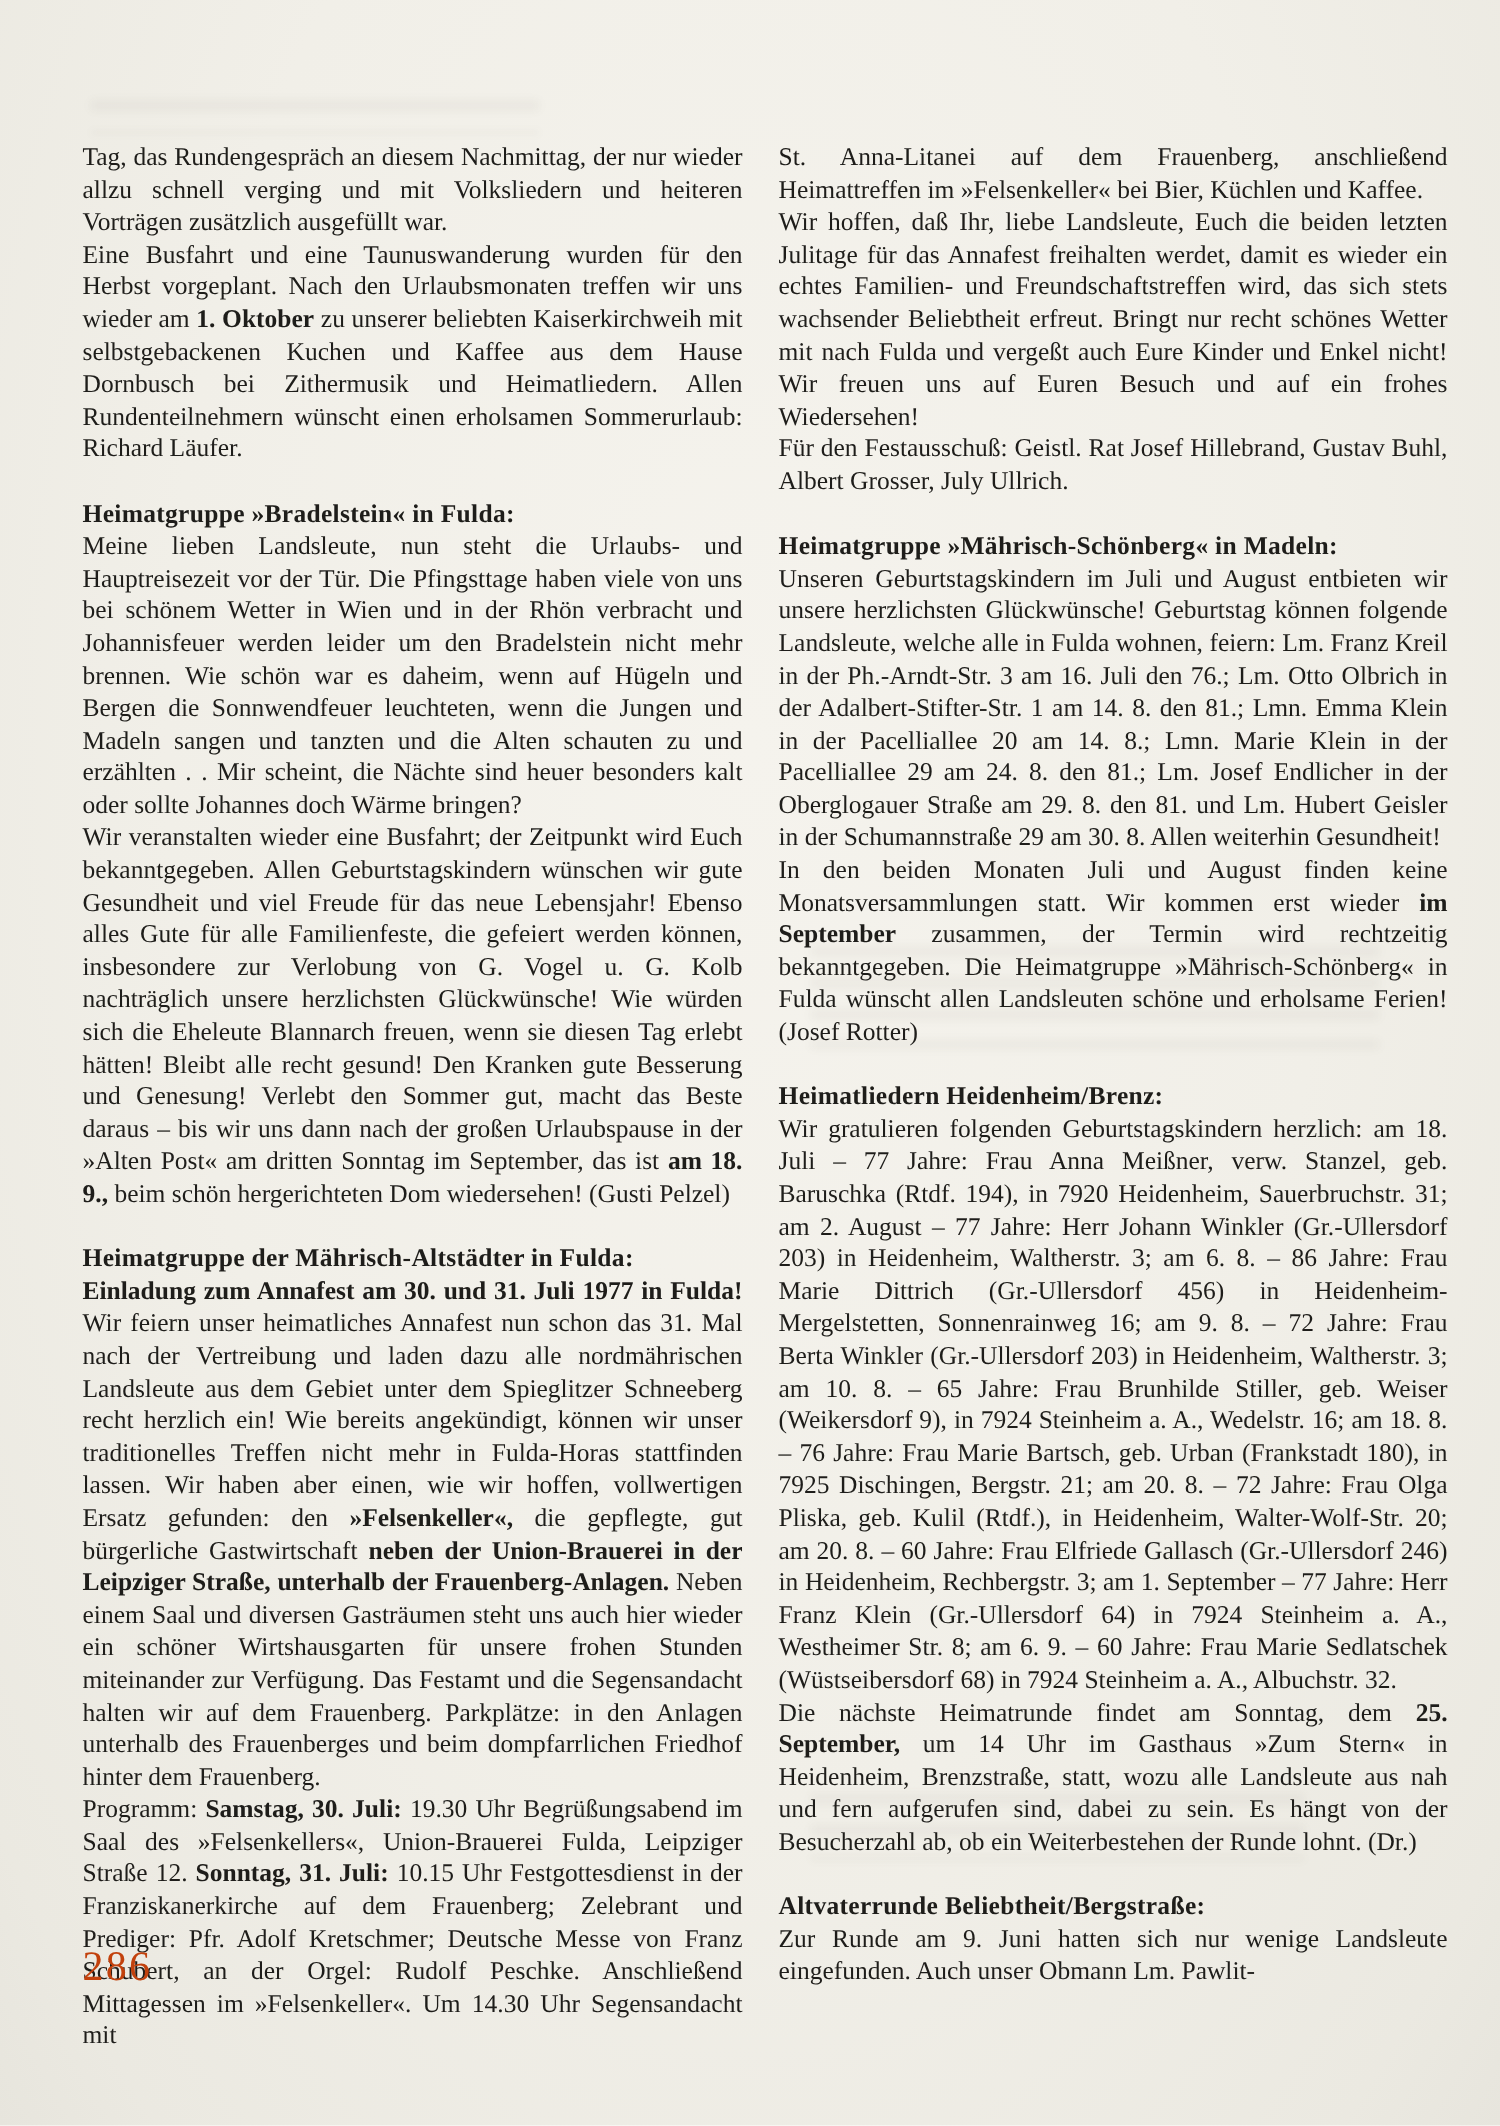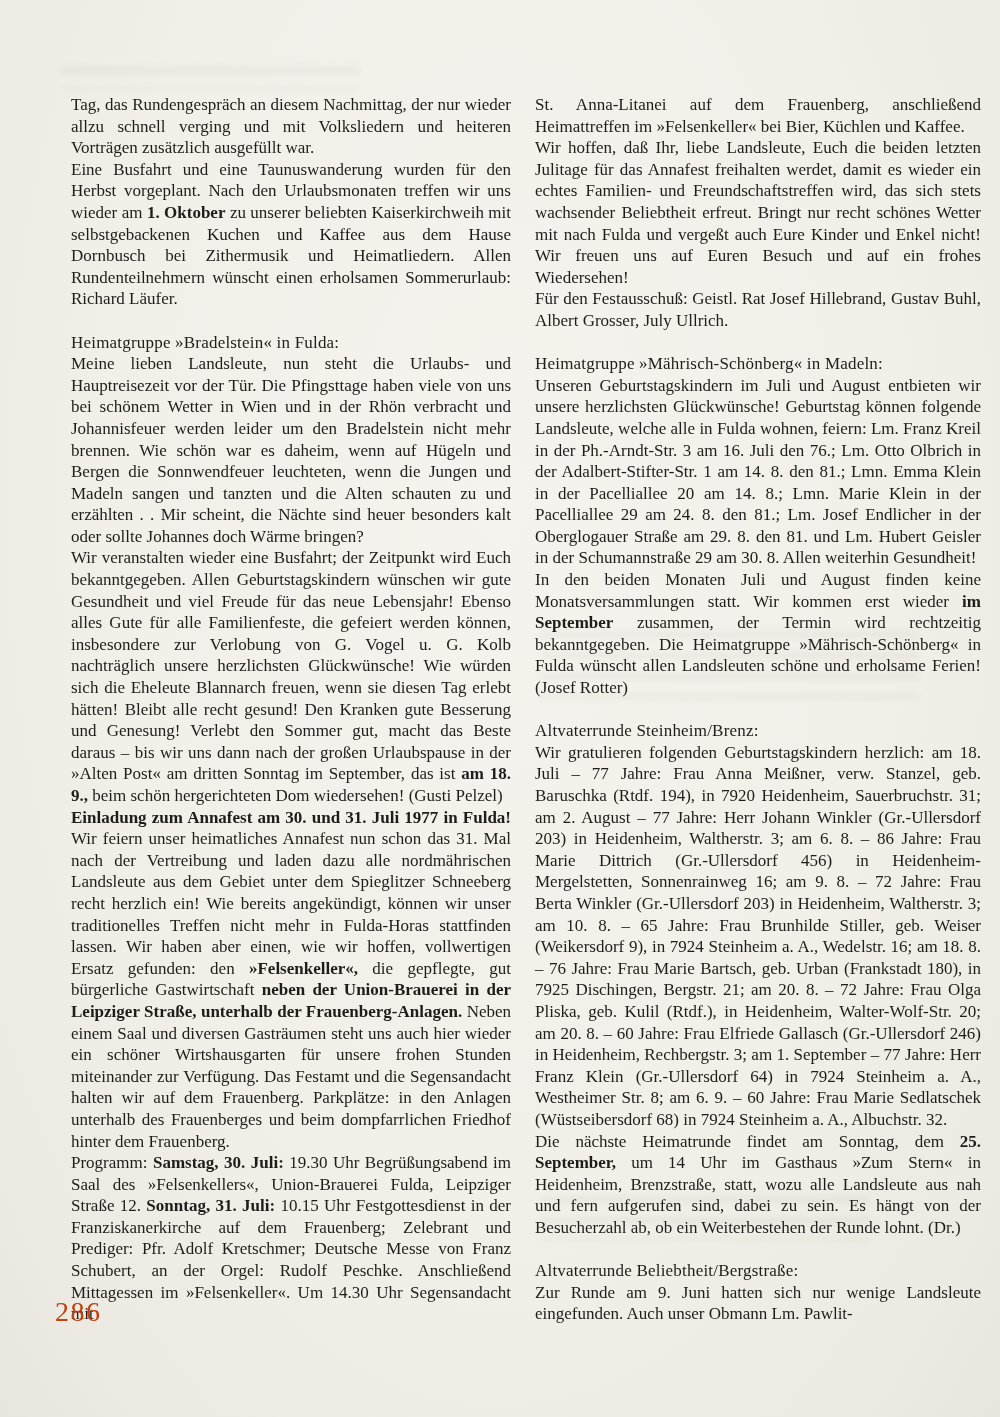--- a/index.html
+++ b/index.html
@@ -33,29 +33,28 @@
   .smudge-1 { left: 60px;  top: 66px;  width: 300px; height: 24px; }
   .smudge-2 { left: 540px; top: 630px; width: 380px; height: 70px; }
   .smudge-3 { left: 540px; top: 1195px; width: 330px; height: 46px; }
   .col {
     position: absolute;
     top: 94px;
     color: #1e1d1a;
     font-size: 17px;
     line-height: 21.6px;
     text-align: justify;
-    margin-left: 16px;
   }
   .col-left  { left: 55px;  width: 440px; }
   .col-right { left: 519px; width: 446px; }
   .para {
     margin: 0;
   }
   .heading {
-    font-weight: 400;
+    font-weight: 700;
     margin-top: 21.6px;
     letter-spacing: 0.2px;
   }
   .para b {
     font-weight: 700;
   }
   .page-number {
     position: absolute;
     left: 55px;
     top: 1296px;
@@ -71,31 +70,32 @@
   <div class="smudge smudge-1"></div>
   <div class="smudge smudge-2"></div>
   <div class="smudge smudge-3"></div>
 
   <div class="col col-left">
       <p class="para">Tag, das Rundengespräch an diesem Nachmittag, der nur wieder allzu schnell verging und mit Volksliedern und heiteren Vorträgen zusätzlich ausgefüllt war.</p>
       <p class="para">Eine Busfahrt und eine Taunuswanderung wurden für den Herbst vorgeplant. Nach den Urlaubsmonaten treffen wir uns wieder am <b>1. Oktober</b> zu unserer beliebten Kaiserkirchweih mit selbstgebackenen Kuchen und Kaffee aus dem Hause Dornbusch bei Zithermusik und Heimatliedern. Allen Rundenteilnehmern wünscht einen erholsamen Sommerurlaub: Richard Läufer.</p>
       <div class="heading">Heimatgruppe »Bradelstein« in Fulda:</div>
       <p class="para">Meine lieben Landsleute, nun steht die Urlaubs- und Hauptreisezeit vor der Tür. Die Pfingsttage haben viele von uns bei schönem Wetter in Wien und in der Rhön verbracht und Johannisfeuer werden leider um den Bradelstein nicht mehr brennen. Wie schön war es daheim, wenn auf Hügeln und Bergen die Sonnwendfeuer leuchteten, wenn die Jungen und Madeln sangen und tanzten und die Alten schauten zu und erzählten . . Mir scheint, die Nächte sind heuer besonders kalt oder sollte Johannes doch Wärme bringen?</p>
       <p class="para">Wir veranstalten wieder eine Busfahrt; der Zeitpunkt wird Euch bekanntgegeben. Allen Geburtstagskindern wünschen wir gute Gesundheit und viel Freude für das neue Lebensjahr! Ebenso alles Gute für alle Familienfeste, die gefeiert werden können, insbesondere zur Verlobung von G. Vogel u. G. Kolb nachträglich unsere herzlichsten Glückwünsche! Wie würden sich die Eheleute Blannarch freuen, wenn sie diesen Tag erlebt hätten! Bleibt alle recht gesund! Den Kranken gute Besserung und Genesung! Verlebt den Sommer gut, macht das Beste daraus – bis wir uns dann nach der großen Urlaubspause in der »Alten Post« am dritten Sonntag im September, das ist <b>am 18. 9.,</b> beim schön hergerichteten Dom wiedersehen! (Gusti Pelzel)</p>
+      <div class="heading">Heimatgruppe der Mährisch-Altstädter in Fulda:</div>
       <p class="para"><b>Einladung zum Annafest am 30. und 31. Juli 1977 in Fulda!</b> Wir feiern unser heimatliches Annafest nun schon das 31. Mal nach der Vertreibung und laden dazu alle nordmährischen Landsleute aus dem Gebiet unter dem Spieglitzer Schneeberg recht herzlich ein! Wie bereits angekündigt, können wir unser traditionelles Treffen nicht mehr in Fulda-Horas stattfinden lassen. Wir haben aber einen, wie wir hoffen, vollwertigen Ersatz gefunden: den <b>»Felsenkeller«,</b> die gepflegte, gut bürgerliche Gastwirtschaft <b>neben der Union-Brauerei in der Leipziger Straße, unterhalb der Frauenberg-Anlagen.</b> Neben einem Saal und diversen Gasträumen steht uns auch hier wieder ein schöner Wirtshausgarten für unsere frohen Stunden miteinander zur Verfügung. Das Festamt und die Segensandacht halten wir auf dem Frauenberg. Parkplätze: in den Anlagen unterhalb des Frauenberges und beim dompfarrlichen Friedhof hinter dem Frauenberg.</p>
       <p class="para">Programm: <b>Samstag, 30. Juli:</b> 19.30 Uhr Begrüßungsabend im Saal des »Felsenkellers«, Union-Brauerei Fulda, Leipziger Straße 12. <b>Sonntag, 31. Juli:</b> 10.15 Uhr Festgottesdienst in der Franziskanerkirche auf dem Frauenberg; Zelebrant und Prediger: Pfr. Adolf Kretschmer; Deutsche Messe von Franz Schubert, an der Orgel: Rudolf Peschke. Anschließend Mittagessen im »Felsenkeller«. Um 14.30 Uhr Segensandacht mit</p>
     </div>
   <div class="col col-right">
       <p class="para">St. Anna-Litanei auf dem Frauenberg, anschließend Heimattreffen im »Felsenkeller« bei Bier, Küchlen und Kaffee.</p>
       <p class="para">Wir hoffen, daß Ihr, liebe Landsleute, Euch die beiden letzten Julitage für das Annafest freihalten werdet, damit es wieder ein echtes Familien- und Freundschaftstreffen wird, das sich stets wachsender Beliebtheit erfreut. Bringt nur recht schönes Wetter mit nach Fulda und vergeßt auch Eure Kinder und Enkel nicht! Wir freuen uns auf Euren Besuch und auf ein frohes Wiedersehen!</p>
       <p class="para">Für den Festausschuß: Geistl. Rat Josef Hillebrand, Gustav Buhl, Albert Grosser, July Ullrich.</p>
       <div class="heading">Heimatgruppe »Mährisch-Schönberg« in Madeln:</div>
       <p class="para">Unseren Geburtstagskindern im Juli und August entbieten wir unsere herzlichsten Glückwünsche! Geburtstag können folgende Landsleute, welche alle in Fulda wohnen, feiern: Lm. Franz Kreil in der Ph.-Arndt-Str. 3 am 16. Juli den 76.; Lm. Otto Olbrich in der Adalbert-Stifter-Str. 1 am 14. 8. den 81.; Lmn. Emma Klein in der Pacelliallee 20 am 14. 8.; Lmn. Marie Klein in der Pacelliallee 29 am 24. 8. den 81.; Lm. Josef Endlicher in der Oberglogauer Straße am 29. 8. den 81. und Lm. Hubert Geisler in der Schumannstraße 29 am 30. 8. Allen weiterhin Gesundheit!</p>
       <p class="para">In den beiden Monaten Juli und August finden keine Monatsversammlungen statt. Wir kommen erst wieder <b>im September</b> zusammen, der Termin wird rechtzeitig bekanntgegeben. Die Heimatgruppe »Mährisch-Schönberg« in Fulda wünscht allen Landsleuten schöne und erholsame Ferien! (Josef Rotter)</p>
-      <div class="heading">Altvaterrunde Steinheim/Brenz:</div>
+      <div class="heading">Heimatliedern Heidenheim/Brenz:</div>
       <p class="para">Wir gratulieren folgenden Geburtstagskindern herzlich: am 18. Juli – 77 Jahre: Frau Anna Meißner, verw. Stanzel, geb. Baruschka (Rtdf. 194), in 7920 Heidenheim, Sauerbruchstr. 31; am 2. August – 77 Jahre: Herr Johann Winkler (Gr.-Ullersdorf 203) in Heidenheim, Waltherstr. 3; am 6. 8. – 86 Jahre: Frau Marie Dittrich (Gr.-Ullersdorf 456) in Heidenheim-Mergelstetten, Sonnenrainweg 16; am 9. 8. – 72 Jahre: Frau Berta Winkler (Gr.-Ullersdorf 203) in Heidenheim, Waltherstr. 3; am 10. 8. – 65 Jahre: Frau Brunhilde Stiller, geb. Weiser (Weikersdorf 9), in 7924 Steinheim a. A., Wedelstr. 16; am 18. 8. – 76 Jahre: Frau Marie Bartsch, geb. Urban (Frankstadt 180), in 7925 Dischingen, Bergstr. 21; am 20. 8. – 72 Jahre: Frau Olga Pliska, geb. Kulil (Rtdf.), in Heidenheim, Walter-Wolf-Str. 20; am 20. 8. – 60 Jahre: Frau Elfriede Gallasch (Gr.-Ullersdorf 246) in Heidenheim, Rechbergstr. 3; am 1. September – 77 Jahre: Herr Franz Klein (Gr.-Ullersdorf 64) in 7924 Steinheim a. A., Westheimer Str. 8; am 6. 9. – 60 Jahre: Frau Marie Sedlatschek (Wüstseibersdorf 68) in 7924 Steinheim a. A., Albuchstr. 32.</p>
       <p class="para">Die nächste Heimatrunde findet am Sonntag, dem <b>25. September,</b> um 14 Uhr im Gasthaus »Zum Stern« in Heidenheim, Brenzstraße, statt, wozu alle Landsleute aus nah und fern aufgerufen sind, dabei zu sein. Es hängt von der Besucherzahl ab, ob ein Weiterbestehen der Runde lohnt. (Dr.)</p>
       <div class="heading">Altvaterrunde Beliebtheit/Bergstraße:</div>
       <p class="para">Zur Runde am 9. Juni hatten sich nur wenige Landsleute eingefunden. Auch unser Obmann Lm. Pawlit-</p>
     </div>
 
   <div class="page-number">286</div>
 </div>
 
 </body></html>

